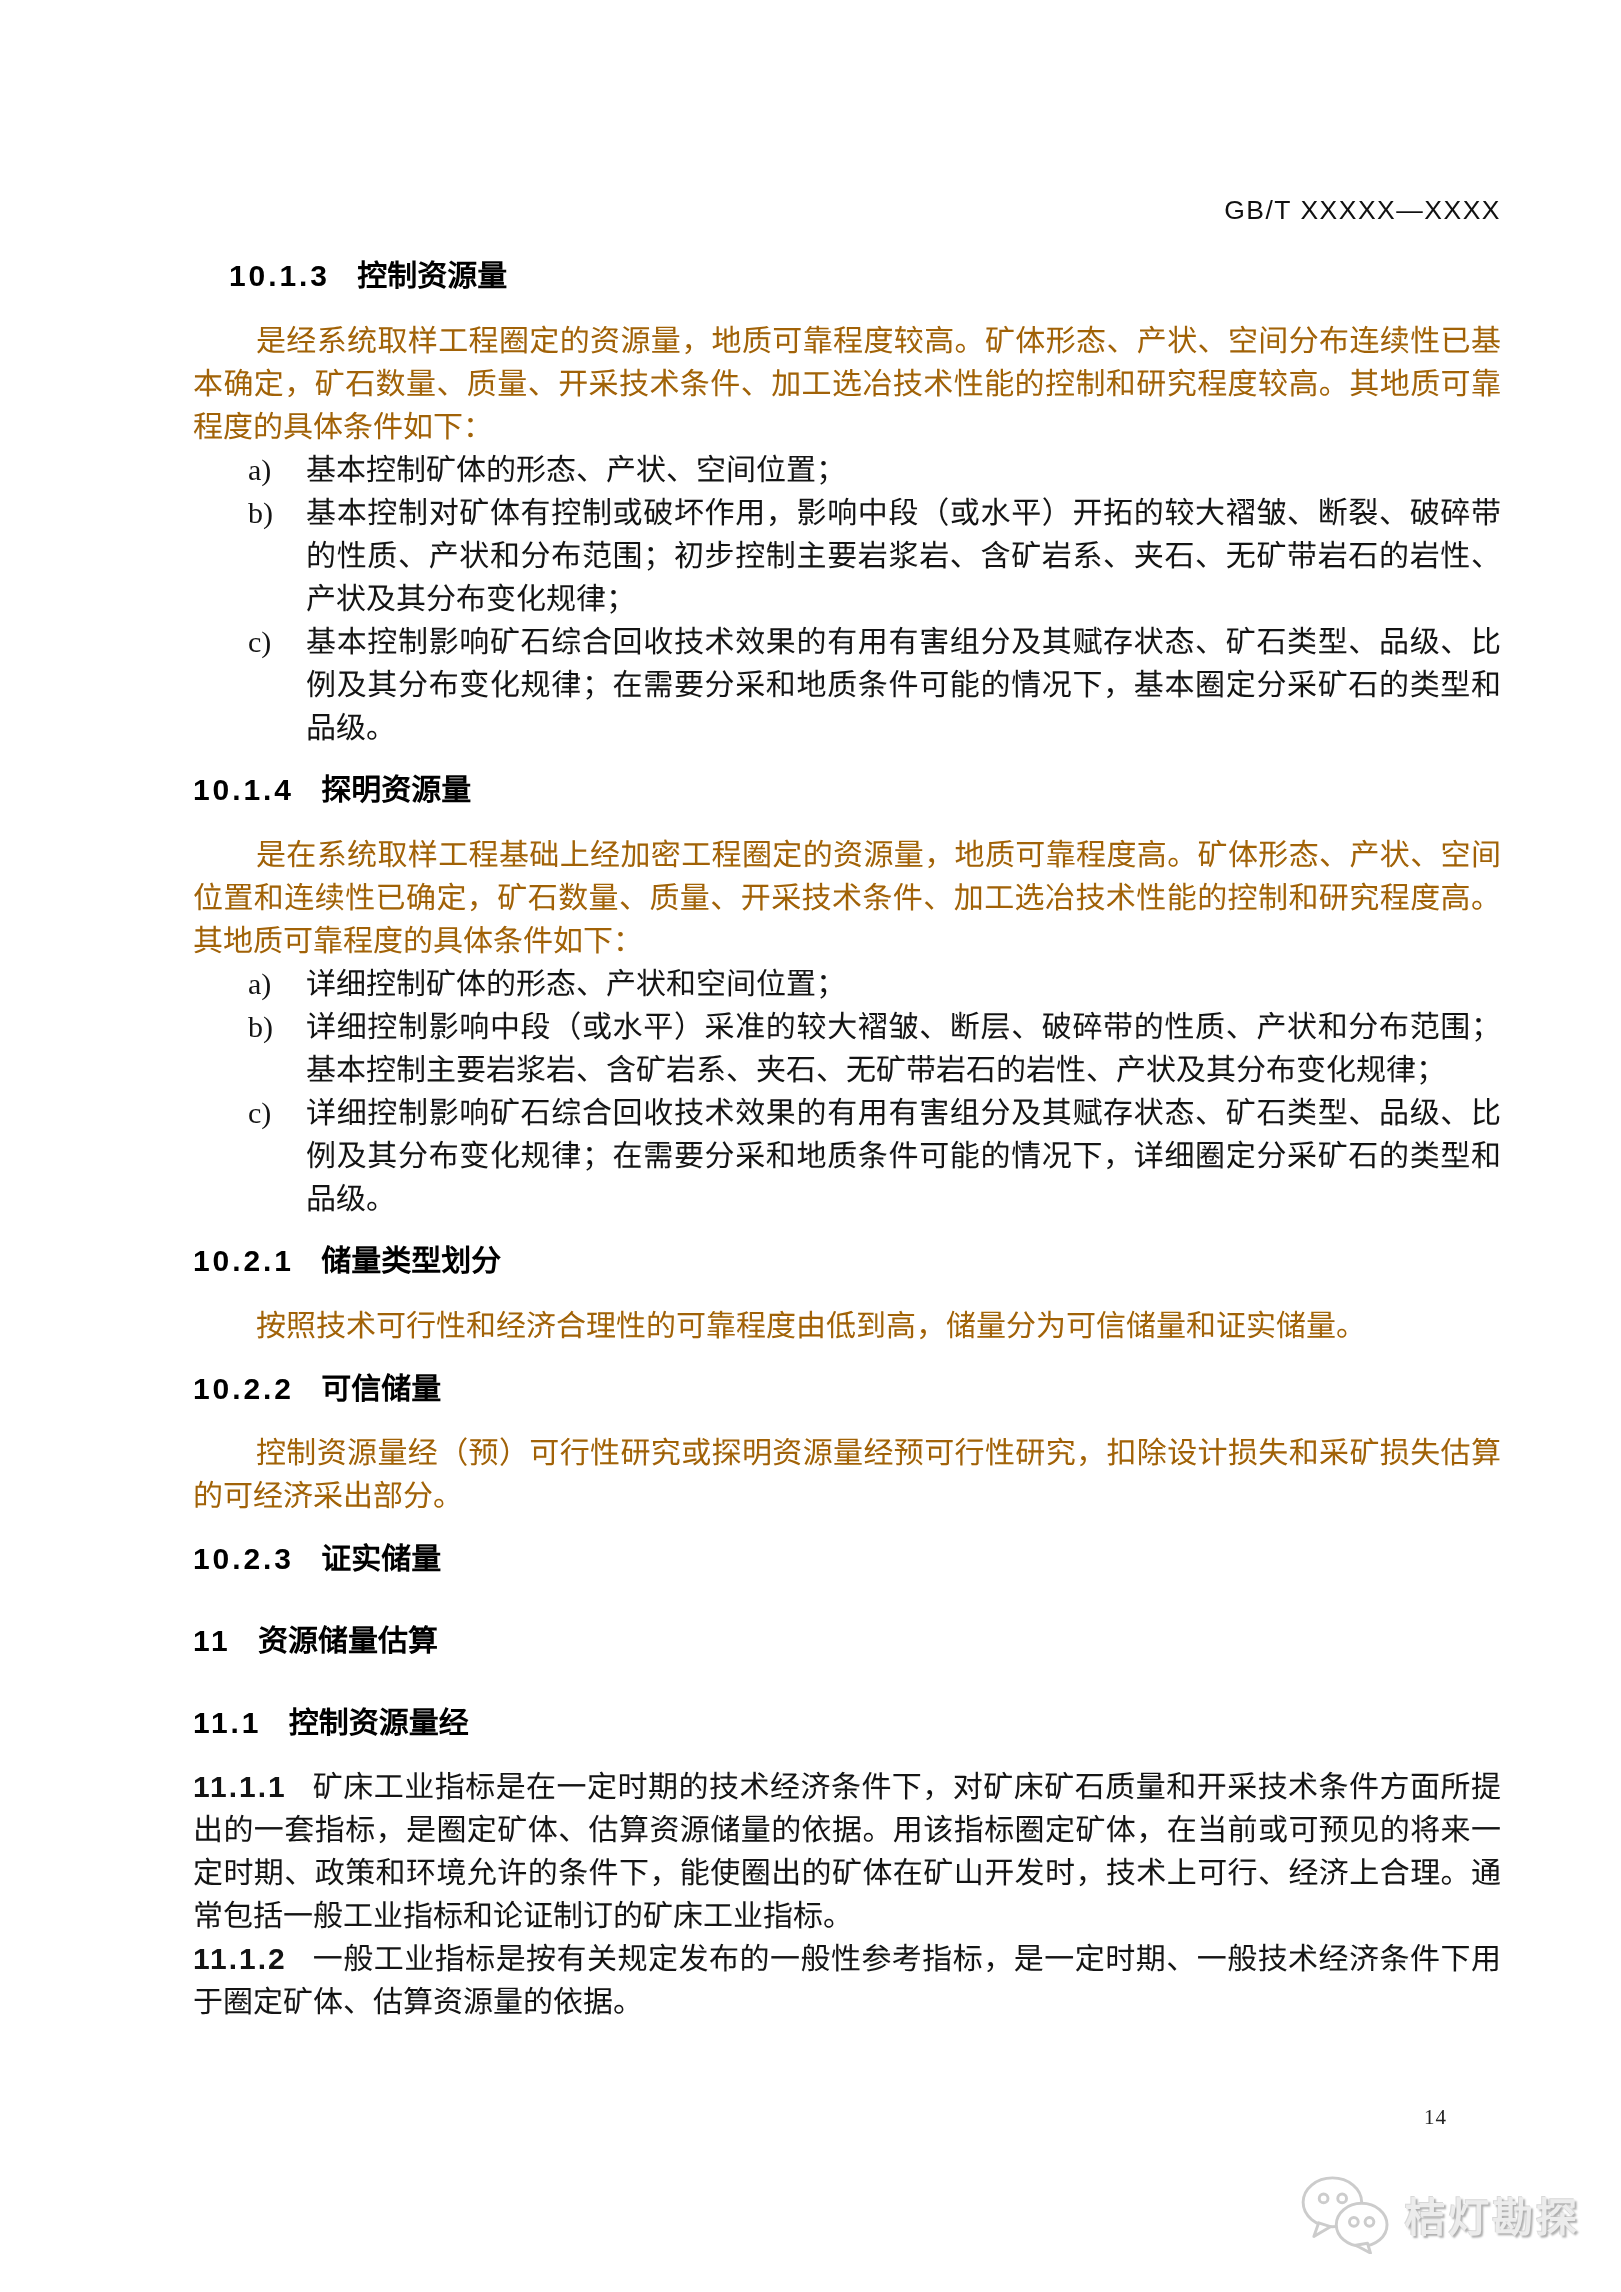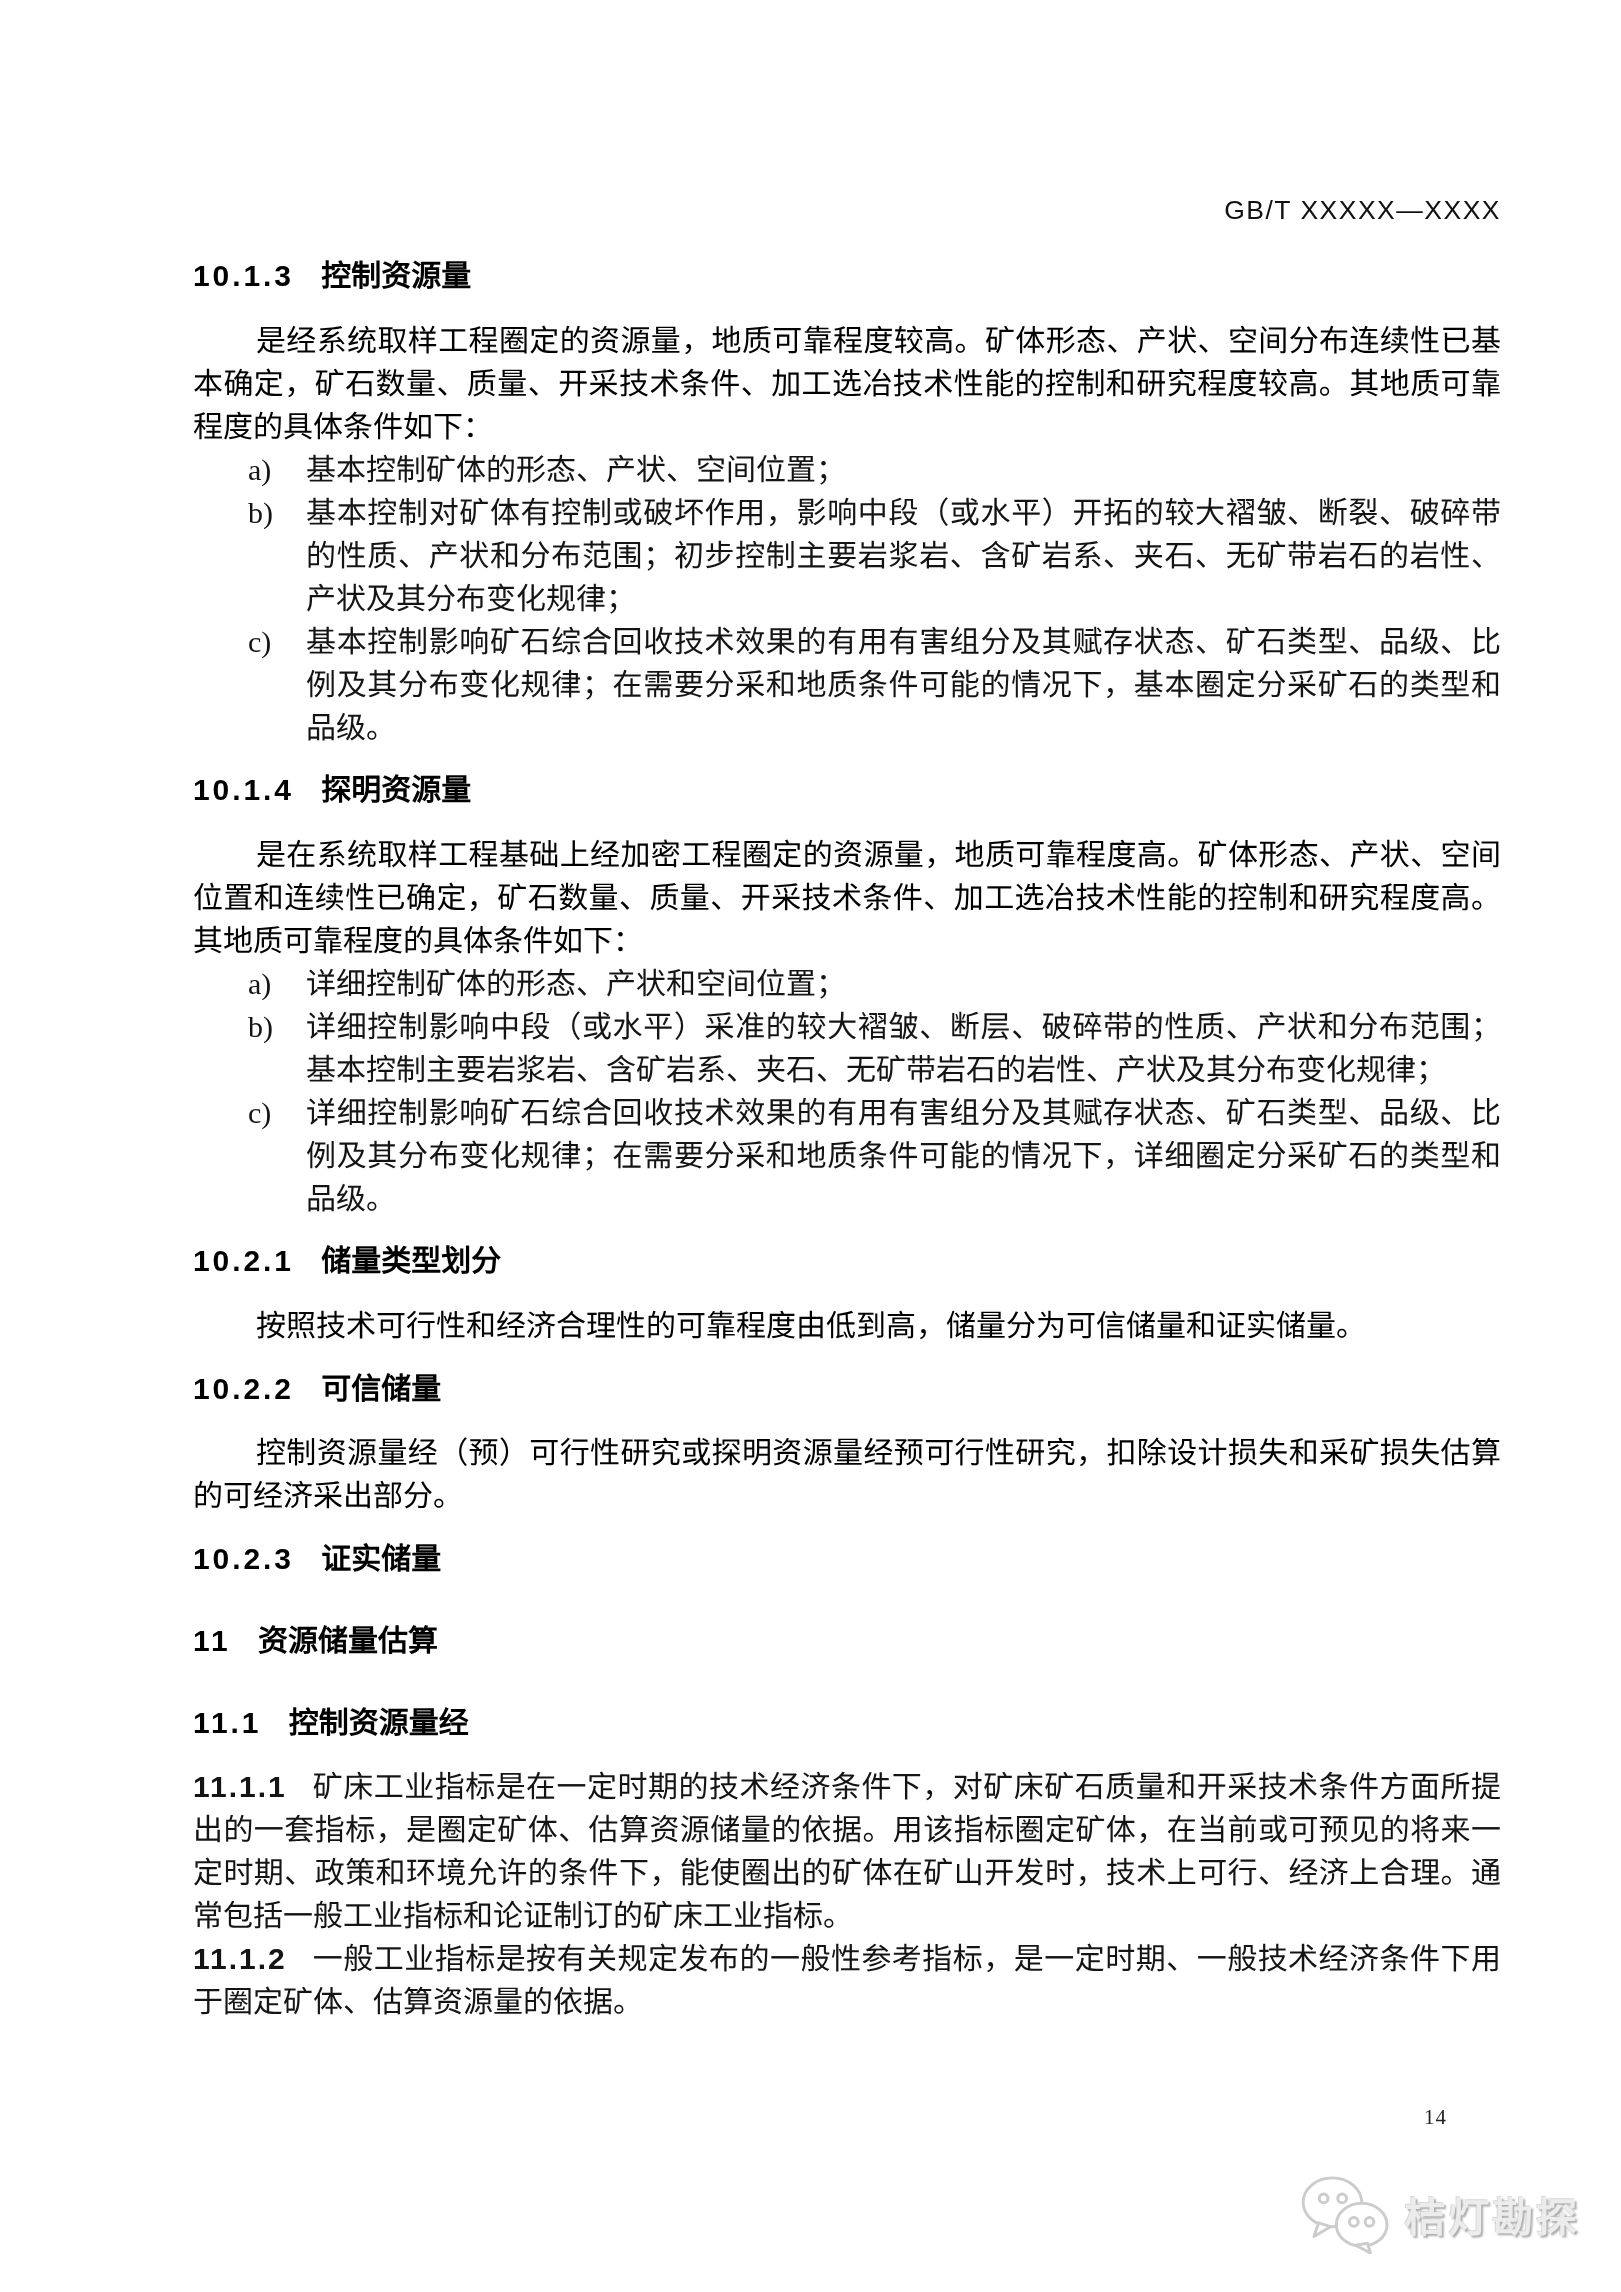--- a/index.html
+++ b/index.html
@@ -17,26 +17,26 @@
     font-family:"Liberation Sans","DejaVu Sans",sans-serif;
     font-size:26.5px; line-height:29px; letter-spacing:1.5px; color:#111;
   }
 
   .h {
     font-family:"Liberation Sans","DejaVu Sans",sans-serif;
     font-weight:bold; font-size:30px; line-height:43px; color:#000;
     margin-top:19.6px;
   }
   .h .hnum { letter-spacing:2.9px; margin-right:27.4px; }
-  .h-first   { margin-top:29px; }
+  .h-first   { margin-top:29px;margin-left:36px; }
   .h-chapter { margin-top:39px; }
 
   p.para {
     font-size:30px; line-height:43px; text-align:justify;
-    margin-top:21.6px; text-indent:63px; color:#000000;
+    margin-top:21.6px; text-indent:63px; color:#a16207;
   }
 
   ol.items { list-style:none; }
   ol.items li {
     position:relative; font-size:30px; line-height:43px;
     text-align:justify; padding-left:113px; color:#141414;
   }
   ol.items li .marker { position:absolute; left:55px; top:0; }
 
   p.clause {

